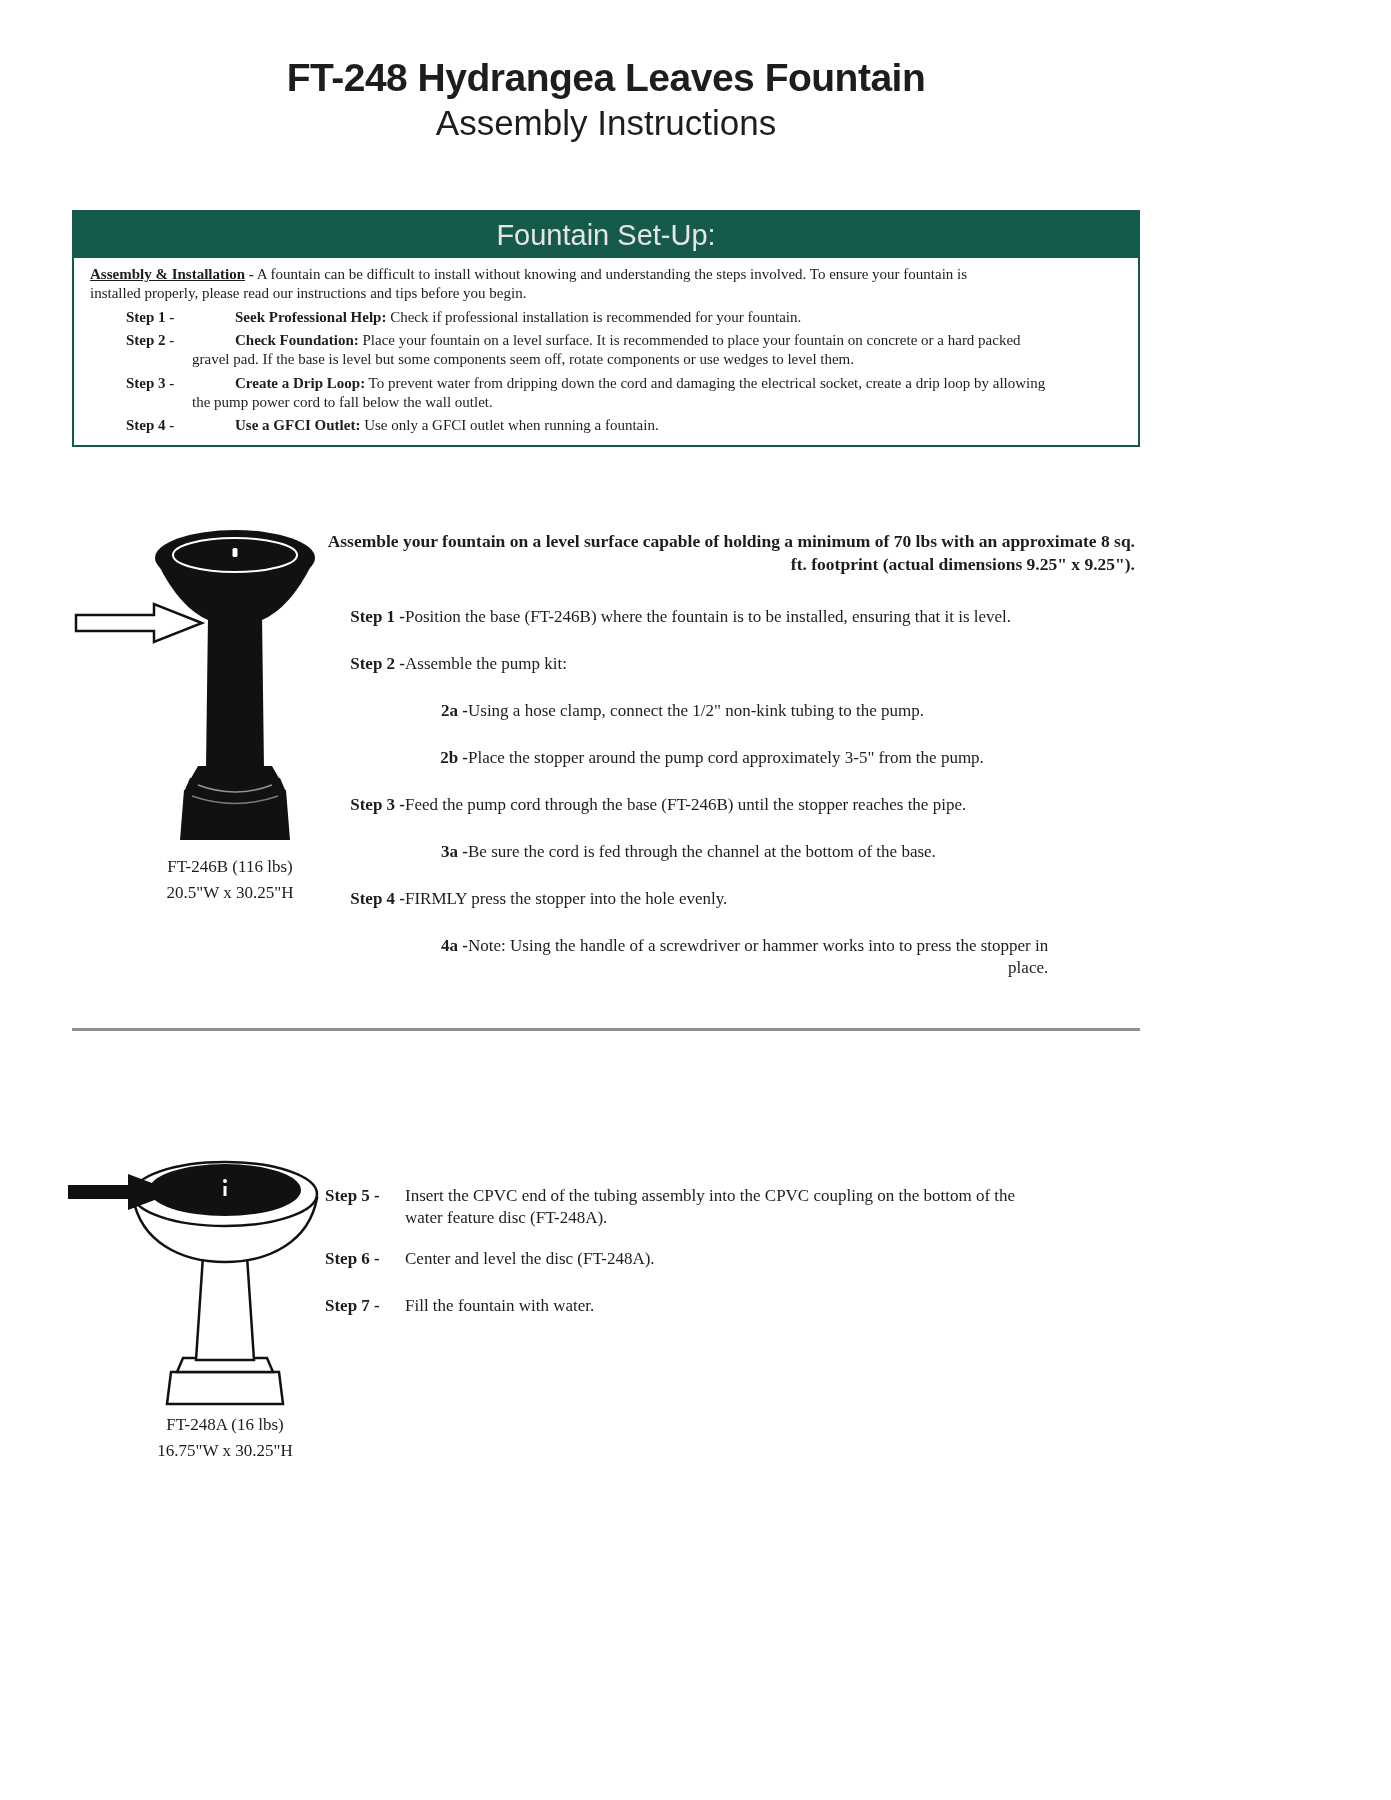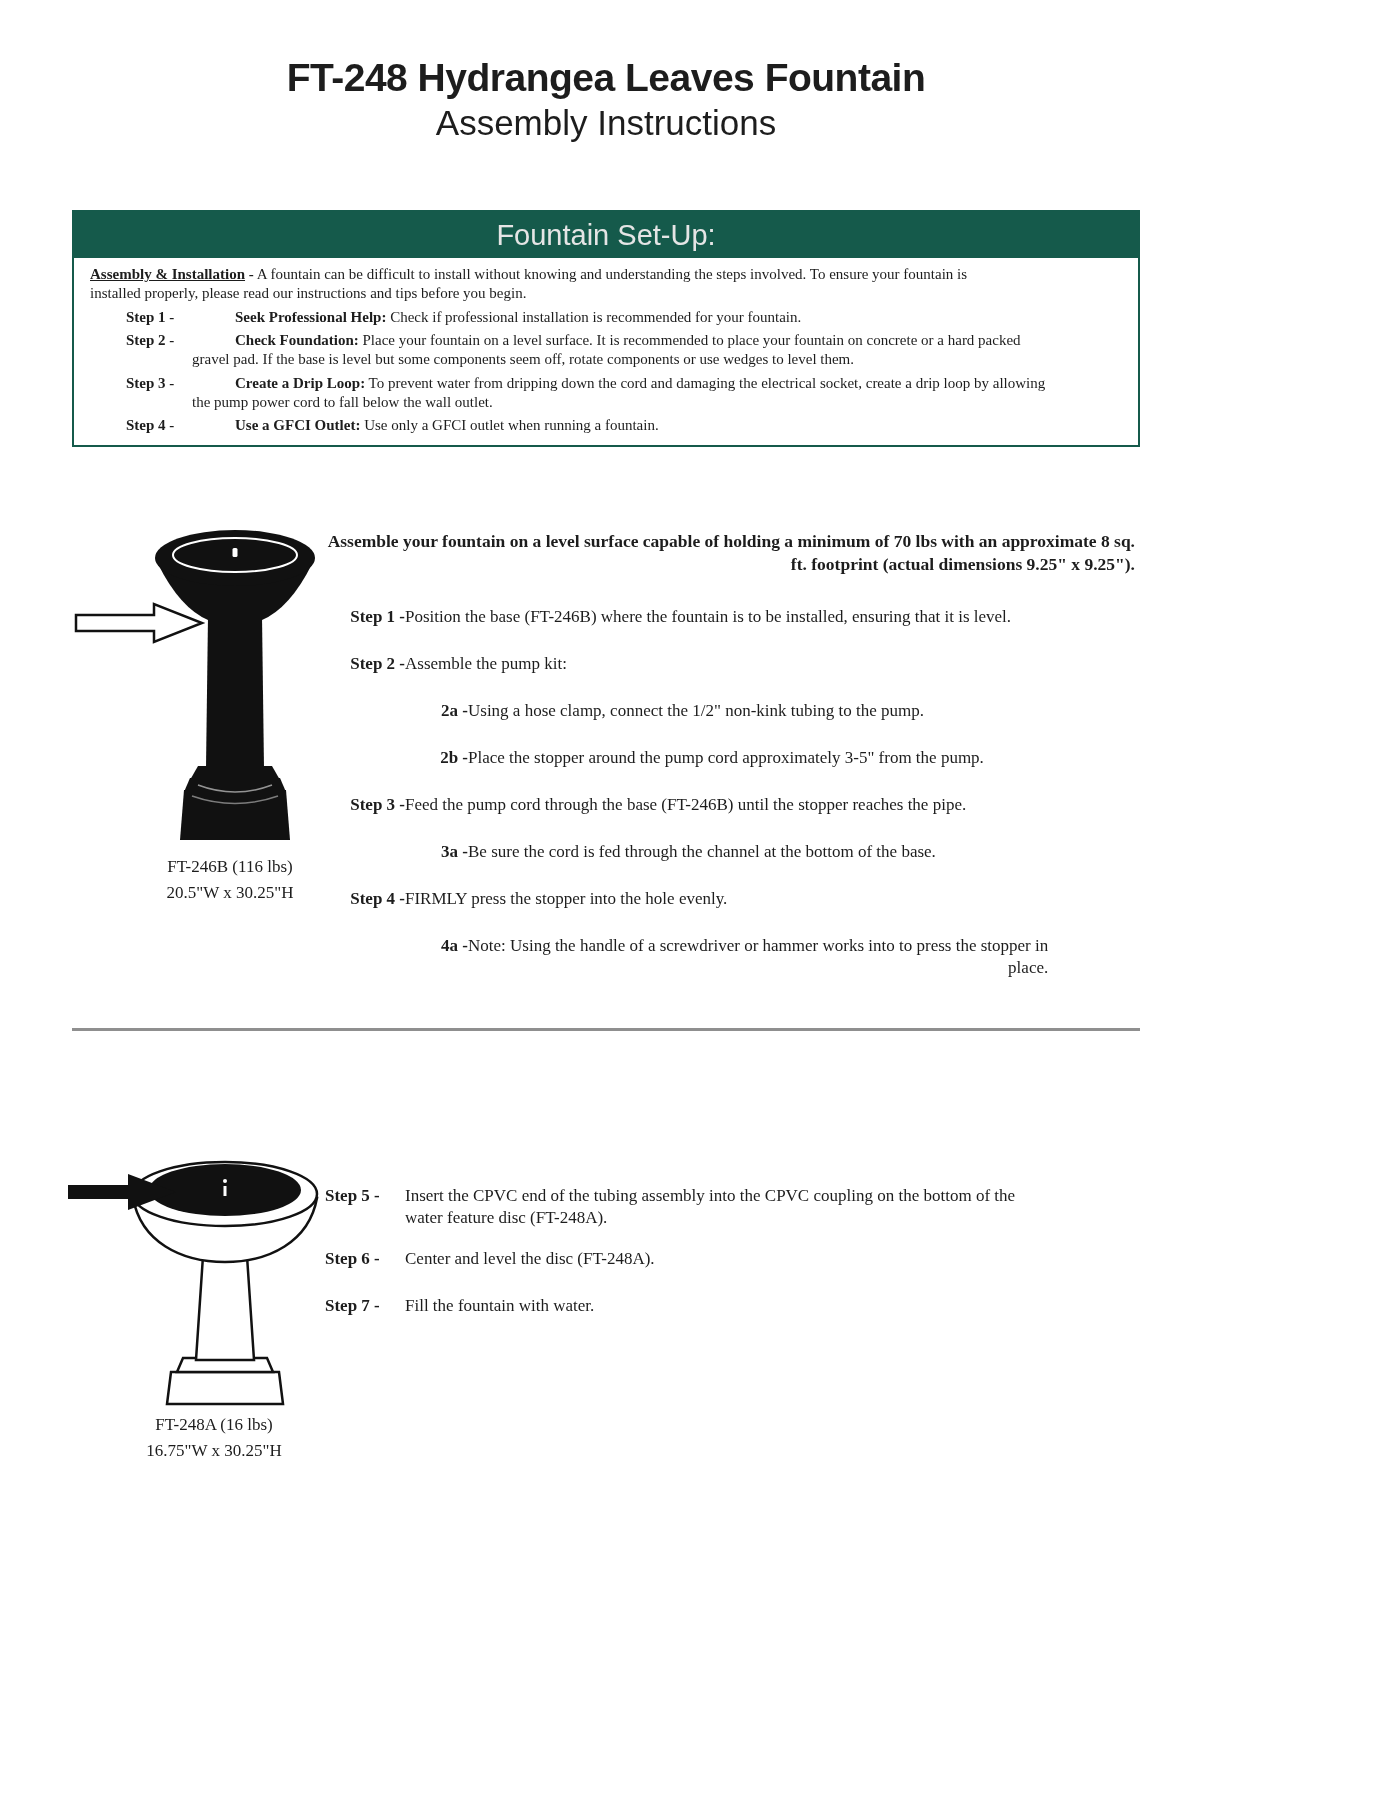--- a/index.html
+++ b/index.html
@@ -43,21 +43,21 @@
 
   
   .fig { position:absolute; }
   .fig1 { left:150px; top:528px; }
   .fig2 { left:115px; top:1150px; }
   .arrow { position:absolute; }
   .arrow1 { left:74px; top:601px; }
   .arrow2 { left:68px; top:1172px; }
   .caption { position:absolute; width:240px; text-align:center; font-size:17px; line-height:1.55; }
   .cap1 { left:110px; top:854px; }
-  .cap2 { left:94px; top:1412px; }
+  .cap2 { left:105px; top:1412px; }
 
   .divider { position:absolute; left:72px; top:1028px; width:1068px; height:3px; background:#8f8f8f; }
 </style>
 </head>
 <body>
 
 <div class="page">
 
   <div class="titles">
     <div class="title1">FT-248 Hydrangea Leaves Fountain</div>

